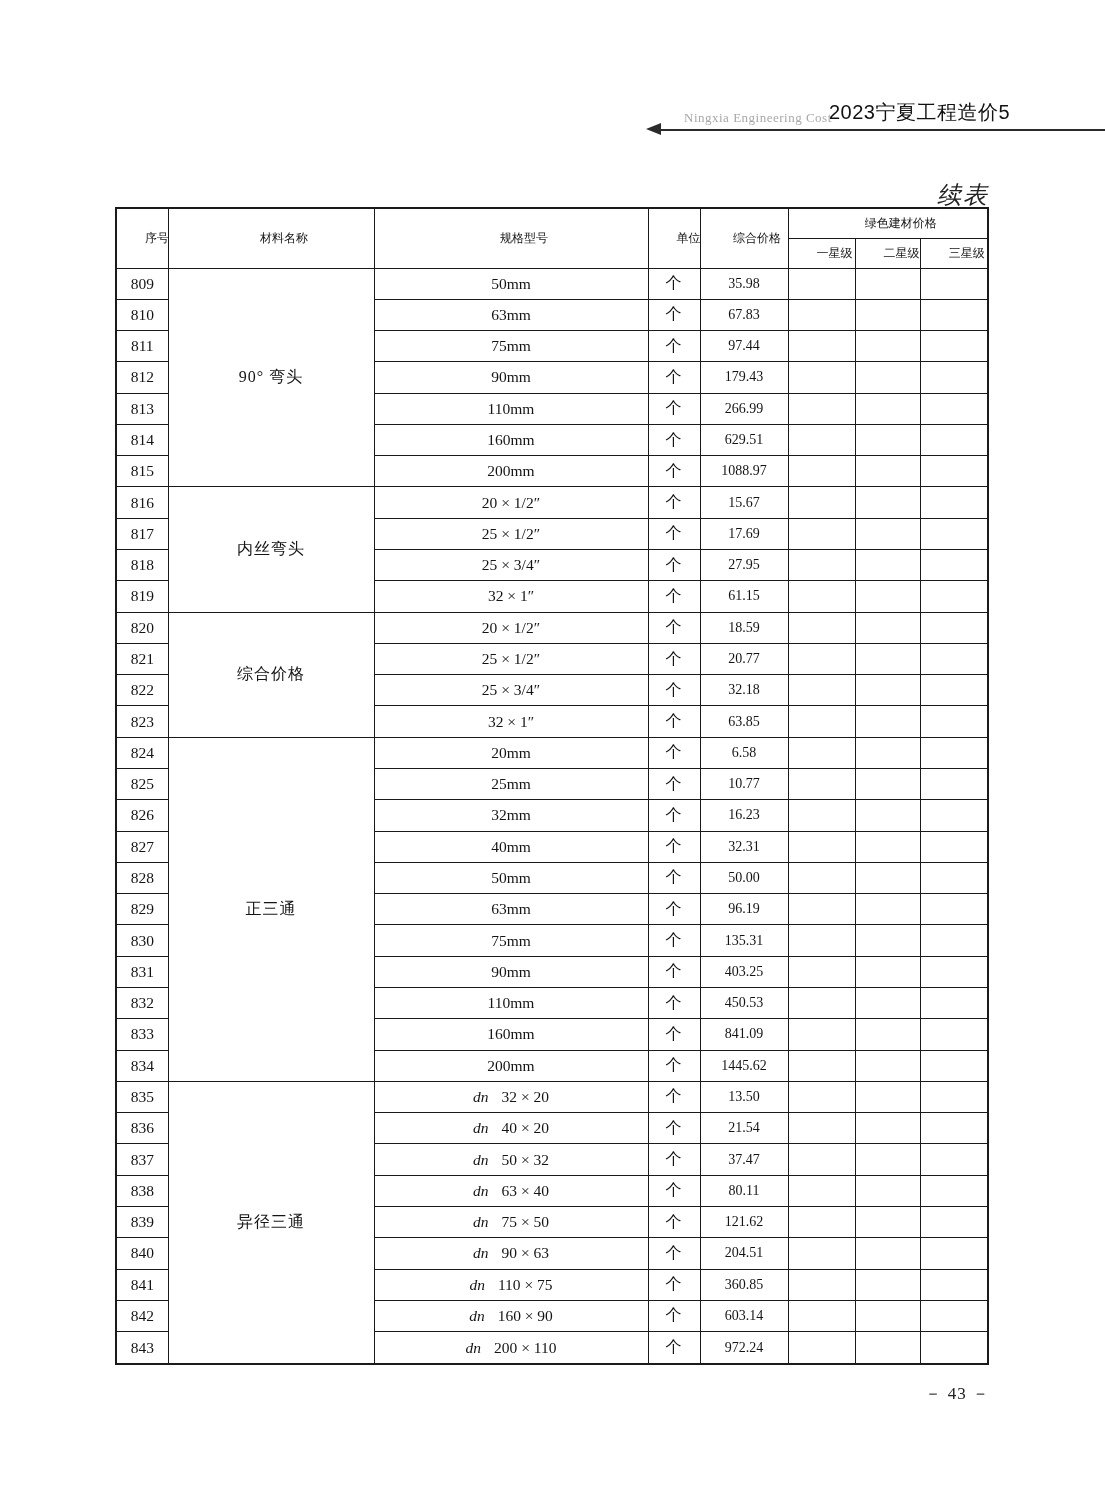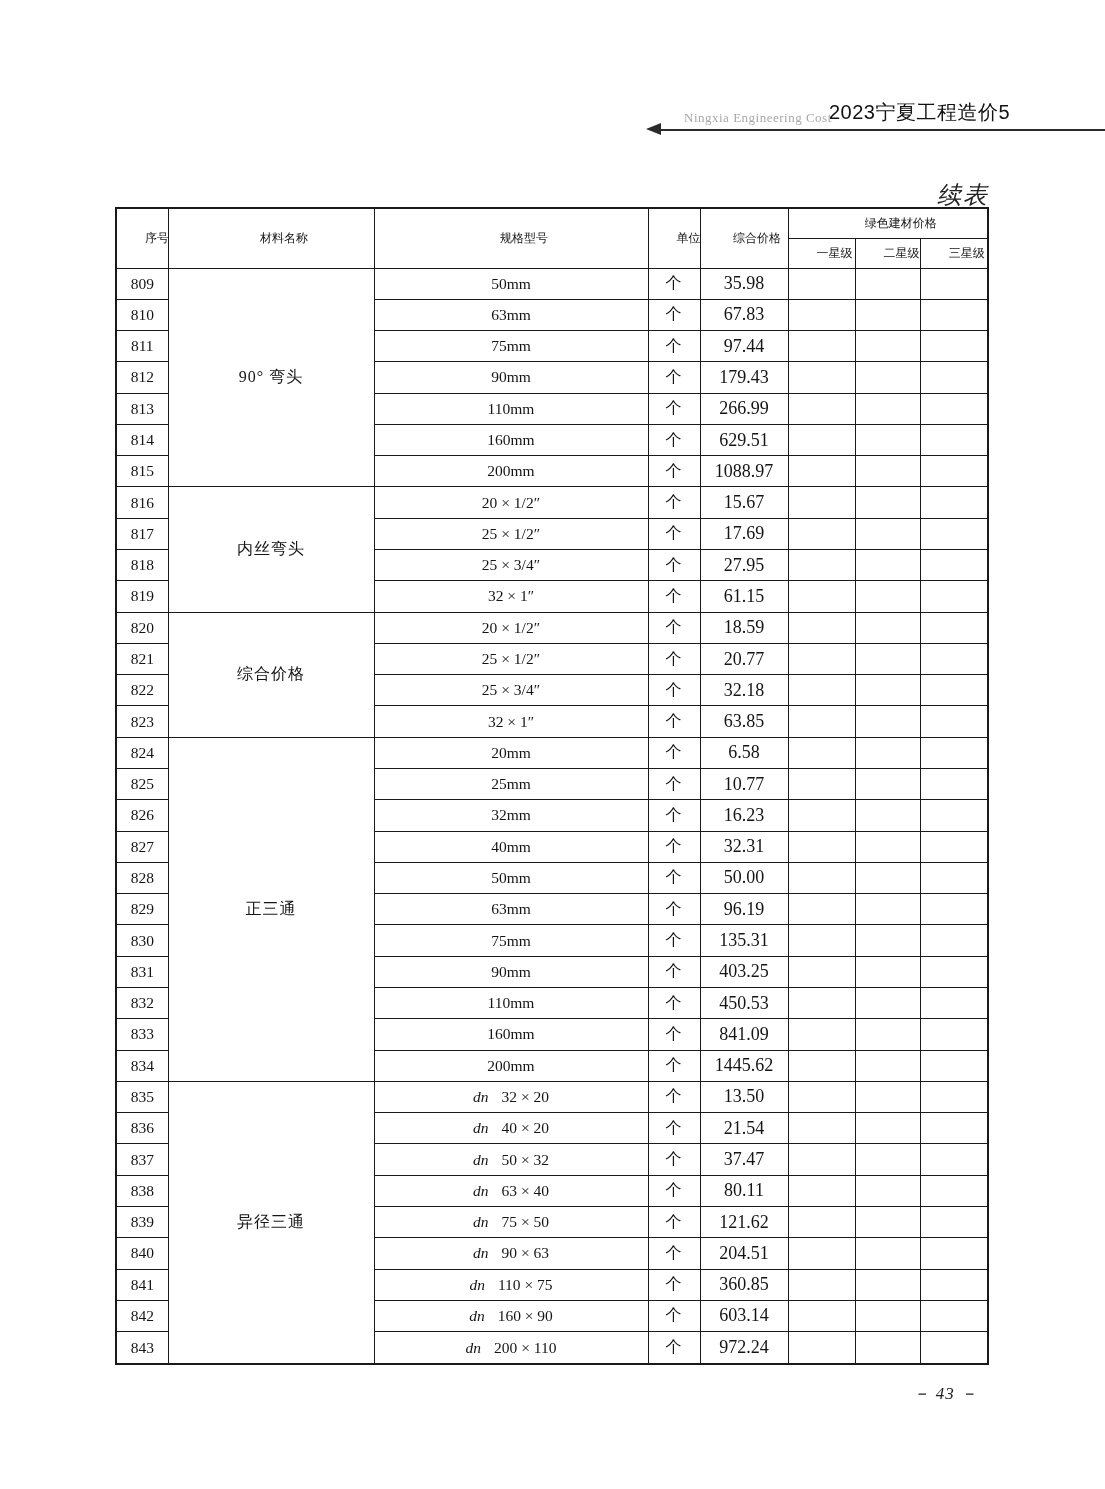--- a/index.html
+++ b/index.html
@@ -74,32 +74,31 @@
     vertical-align: middle;
     padding: 0 2px;
     font-weight: normal;
     overflow: hidden;
     white-space: nowrap;
   }
   table.price-table { border: 2px solid #1a1a1a; }
   table.price-table thead tr { height: 30px; }
   table.price-table thead th { font-size: 12px; padding-left: 28px; }
   td.cell-material, td.cell-unit { font-size: 16px; letter-spacing: 1px; }
-  td.cell-price { font-size: 18px; }
+  td.cell-price { font-size: 14px; }
   i.dn { font-style: italic; margin-right: 13px; font-family: "Liberation Serif", serif; }
 
   
   .page-number {
     position: absolute;
-    right: 127px; top: 1382px;
+    right: 115px; top: 1382px;
     font-size: 17px;
     color: #222;
     letter-spacing: 1px;
     white-space: nowrap;
-    font-style: italic;
   }
 </style>
 </head>
 <body>
 
 <div class="page">
 
   <span class="running-head-en">Ningxia Engineering Cost</span>
   <span class="running-head-title">2023宁夏工程造价5</span>
   <div class="header-rule">

